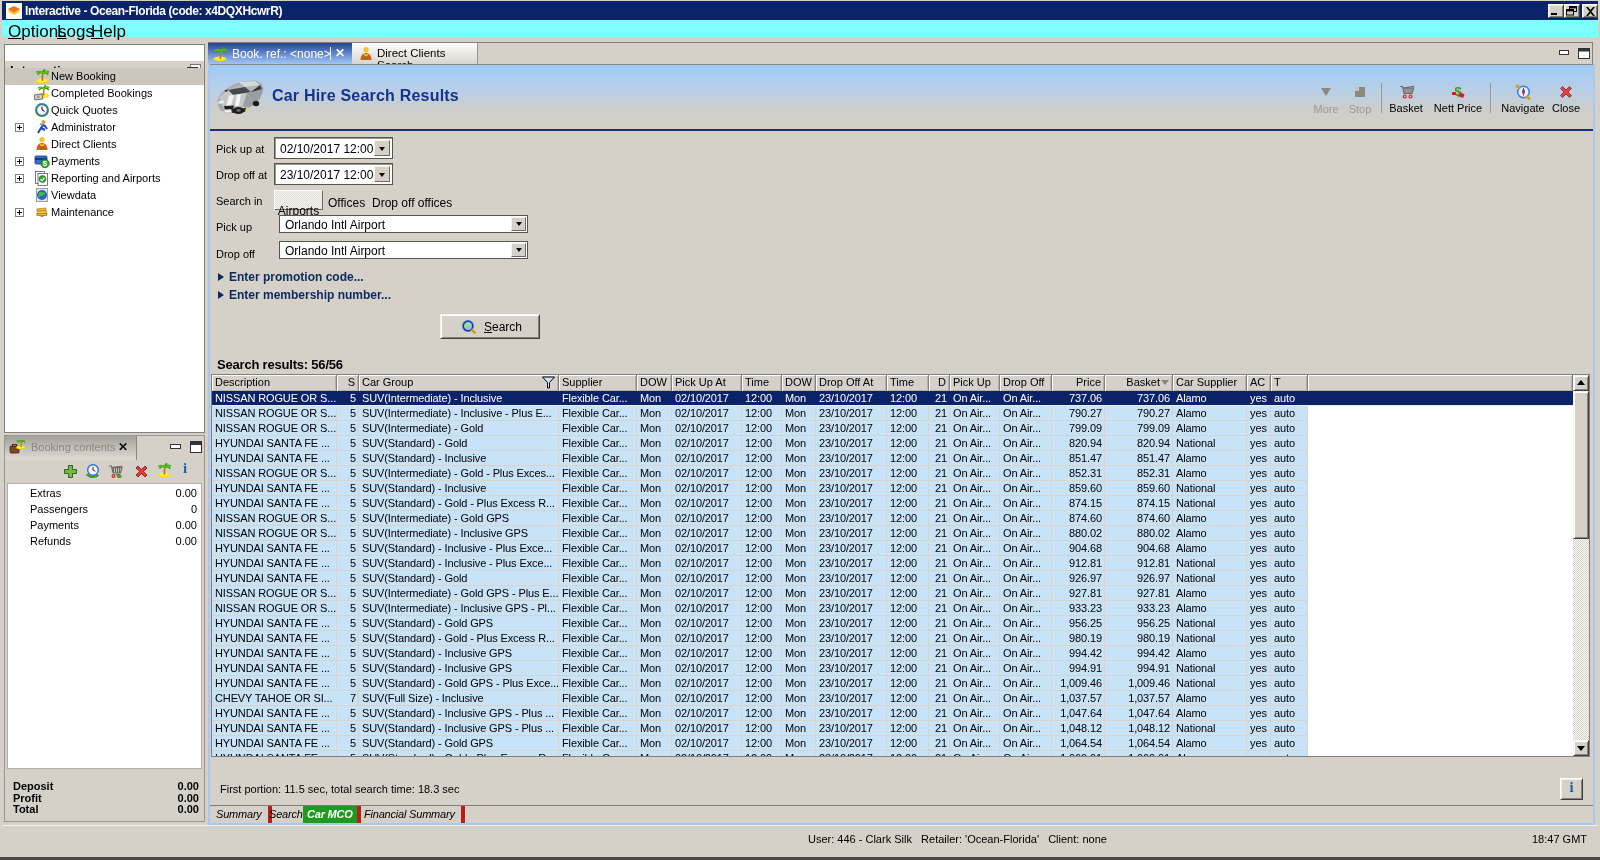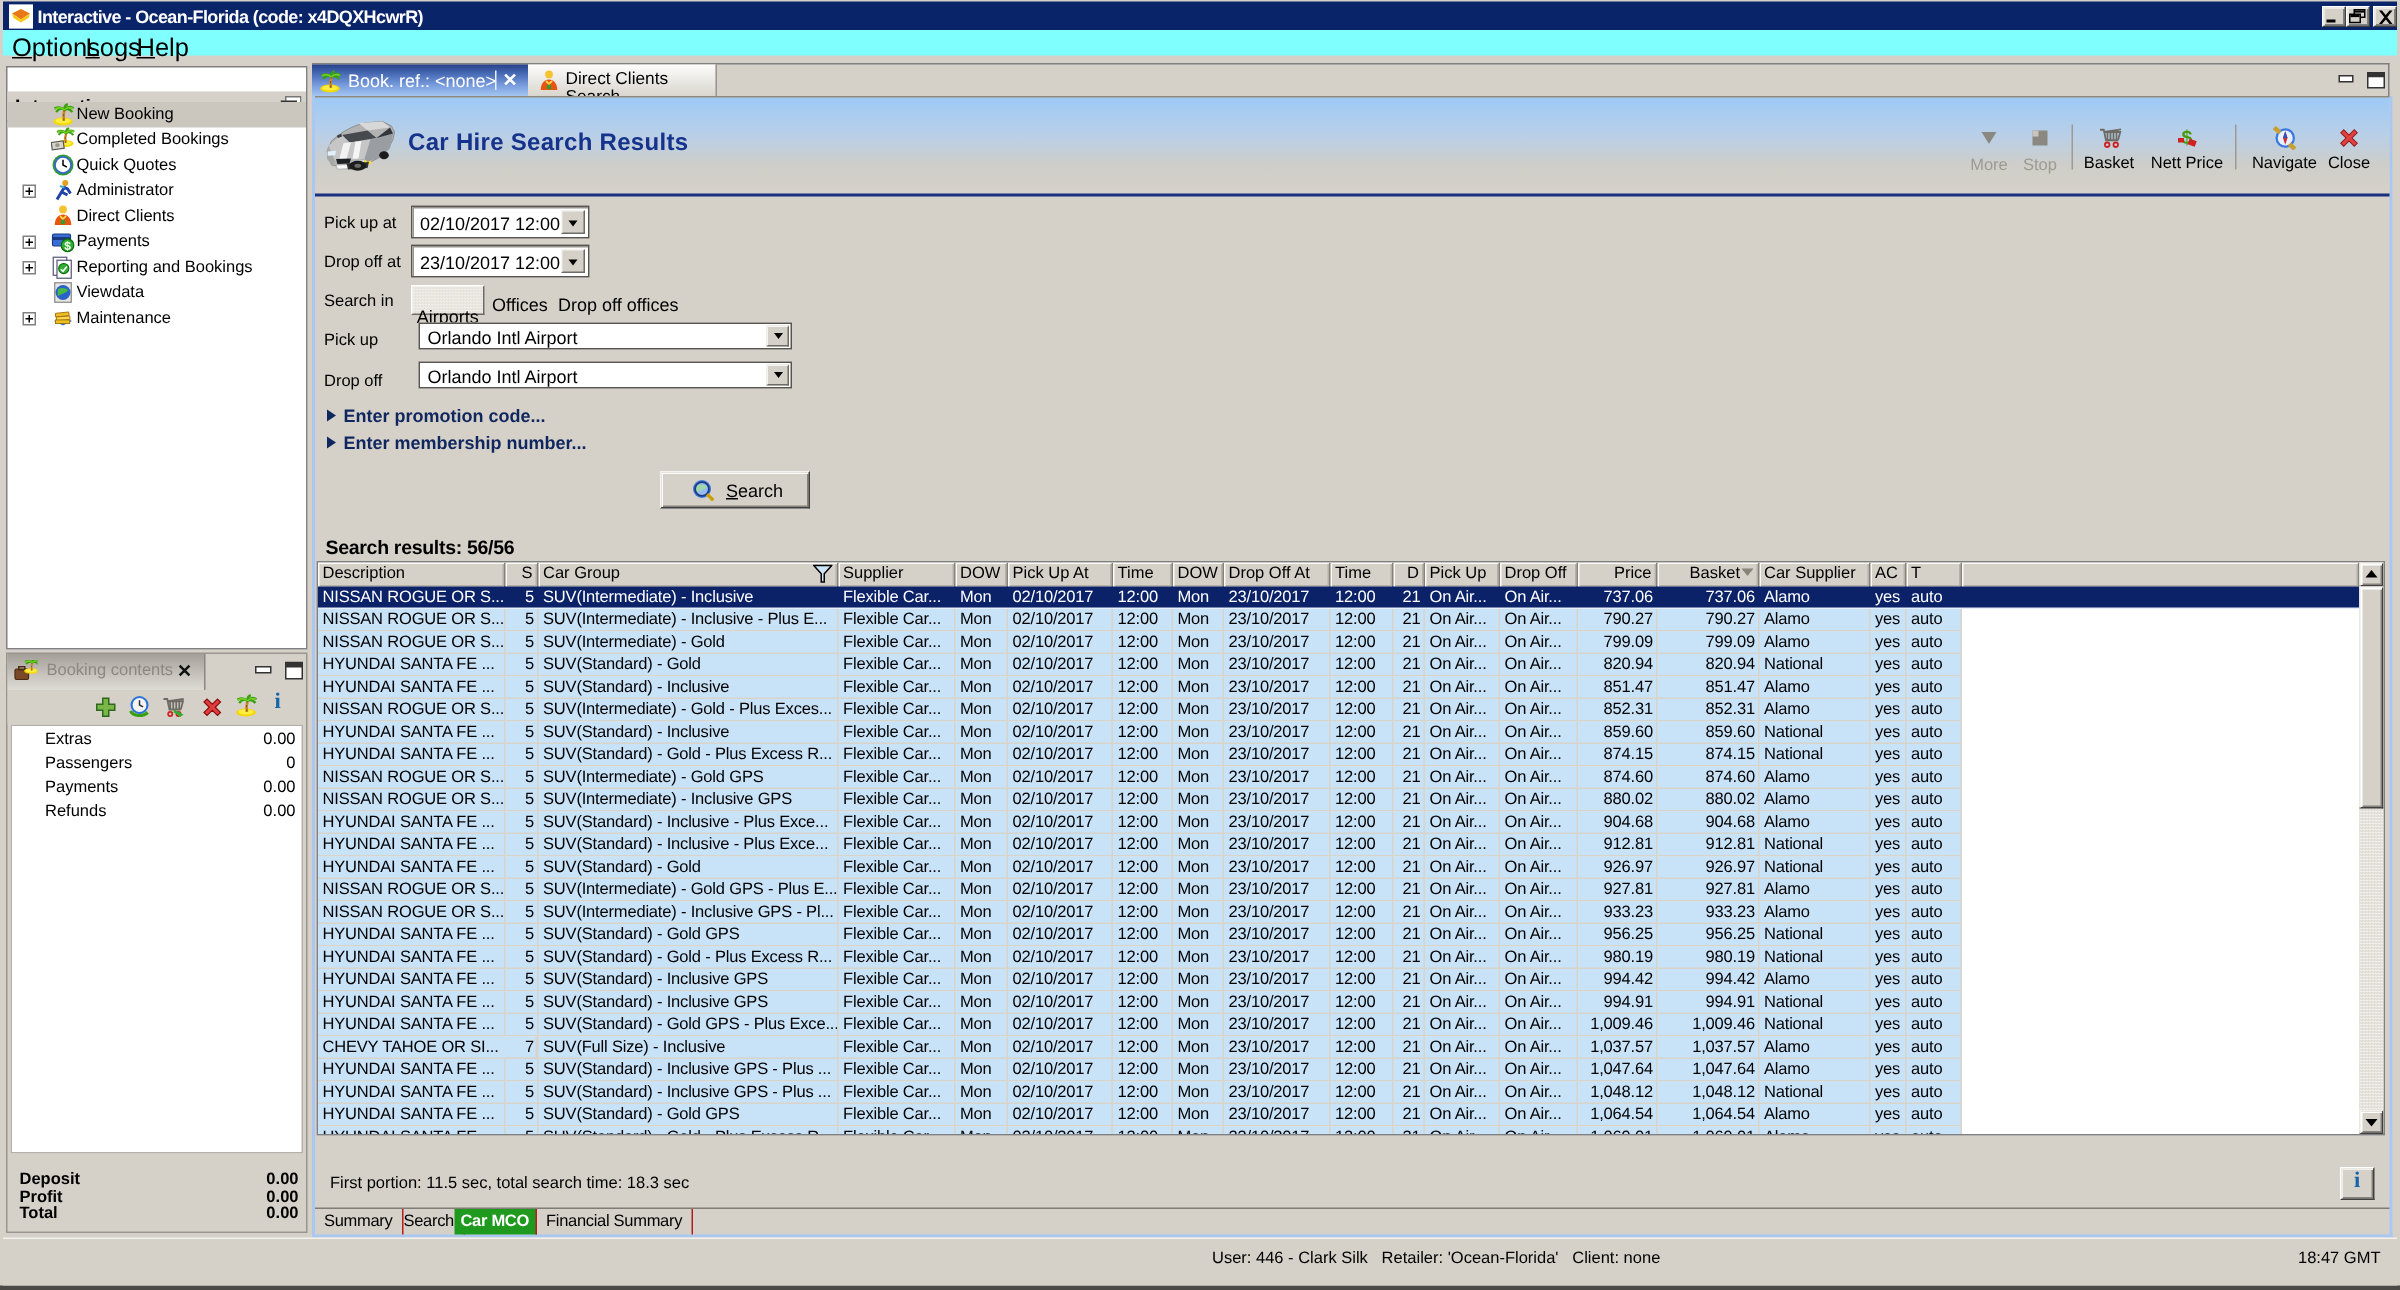--- a/index.html
+++ b/index.html
@@ -87,21 +87,21 @@
 
 
 #vsb { position:absolute; left:1361px; top:0; width:16px; height:381px; background:#d5d1c9; background-image:conic-gradient(#fcfbf8 25%, #d5d1c9 0 50%, #fcfbf8 0 75%, #d5d1c9 0); background-size:2px 2px; }
 .sbtn { position:absolute; left:0; width:16px; height:16px; background:#d5d1c9; border:1px solid; border-color:#f5f3ef #404040 #404040 #f5f3ef; box-shadow:inset 1px 1px 0 #fff, inset -1px -1px 0 #87837c; }
 #sthumb { position:absolute; left:0; top:16px; width:16px; height:148px; background:#d5d1c9; border:1px solid; border-color:#f5f3ef #404040 #404040 #f5f3ef; box-shadow:inset 1px 1px 0 #fff, inset -1px -1px 0 #87837c; }
 
 
 #firstportion { left:10px; top:719px; font-size:11px; }
 #ibtn { left:1350px; top:714px; width:23px; height:22px; background:#d5d1c9; border:1px solid; border-color:#fff #404040 #404040 #fff; box-shadow:inset 1px 1px 0 #f0eee9, inset -1px -1px 0 #87837c; color:#1565a8; font-family:"Liberation Serif",serif; font-weight:bold; font-size:15px; text-align:center; }
 #btabline { left:0; top:741px; width:1383px; height:1px; background:#807d76; }
-.btab { position:absolute; top:742px; height:17px; font-size:11px; letter-spacing:-0.2px; padding:2px 6px 0 6px; border-right:1px solid #b91c1c; }
+.btab { position:absolute; top:742px; height:17px; font-size:11px; letter-spacing:-0.2px; padding:2px 6px 0 6px; border-right:4px solid #b91c1c;font-style:italic; }
 #cartab { background:#1f9a1f; color:#fff; font-weight:bold; }
 
 
 #statusbar { left:2px; top:825px; width:1596px; height:32px; background:#d5d1c9; border-top:1px solid #f3f1ec; }
 #statustext { left:806px; top:7px; font-size:11px; }
 #statustime { left:1530px; top:7px; width:60px; font-size:11px; }
 </style>
 </head>
 <body>
 
@@ -229,21 +229,21 @@
       <span class="lbl">Payments</span>
     </div>
     <div class="titem" style="top: 125px;">
       <span class="plusbox"></span>
       <span class="ico"><svg width="16" height="16" viewBox="0 0 16 16">
           <rect x="1.5" y="1.5" width="9" height="12" fill="#fff" stroke="#557" stroke-width="0.8"></rect>
           <rect x="4" y="3.5" width="9.5" height="12" fill="#fff" stroke="#557" stroke-width="0.8"></rect>
           <circle cx="8.5" cy="9" r="3.4" fill="#2fae2f" stroke="#0c680c" stroke-width="0.7"></circle>
           <path d="M6.5 9.5 L8 10.8 L10.6 7.6" stroke="#fff" stroke-width="1.1" fill="none"></path>
         </svg></span>
-      <span class="lbl">Reporting and Bookings</span>
+      <span class="lbl">Reporting and Airports</span>
     </div>
     <div class="titem" style="top: 142px;">
       <span class="ico"><svg width="16" height="16" viewBox="0 0 16 16">
           <rect x="2.5" y="1.5" width="11" height="13" fill="#e8e6e0" stroke="#888" stroke-width="0.8"></rect>
           <circle cx="8" cy="8" r="5" fill="#2a62c8"></circle>
           <path d="M4.5 6 C6 4.5 10 4.5 11.5 6.5 C10 8.5 6.5 9 4.5 10.5 Z" fill="#46b846"></path>
         </svg></span>
       <span class="lbl">Viewdata</span>
     </div>
     <div class="titem" style="top: 159px;">

